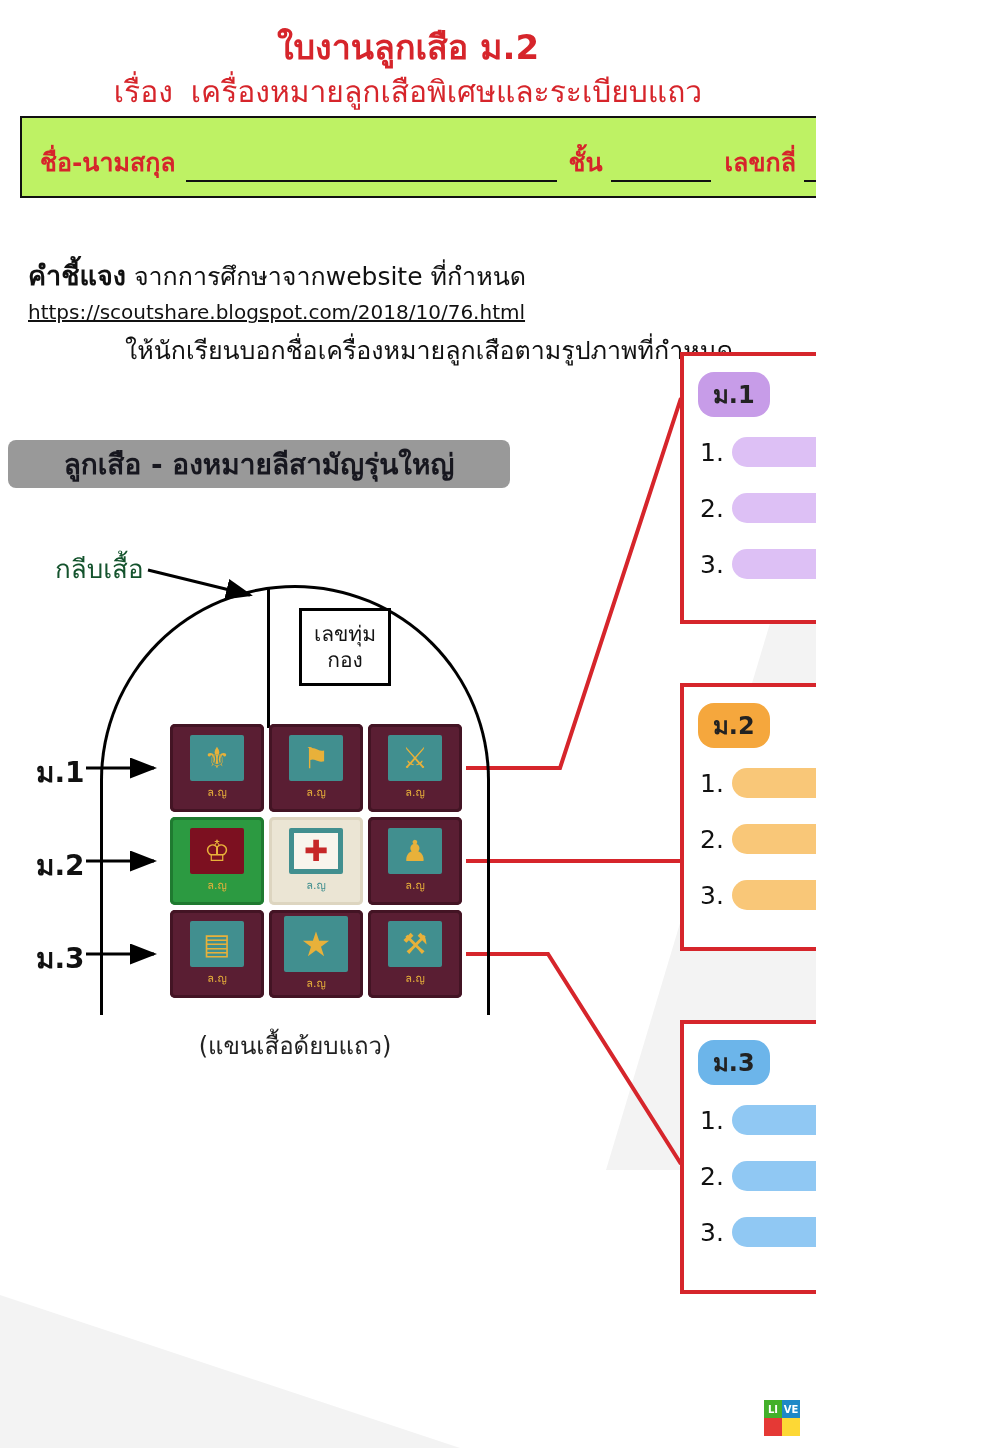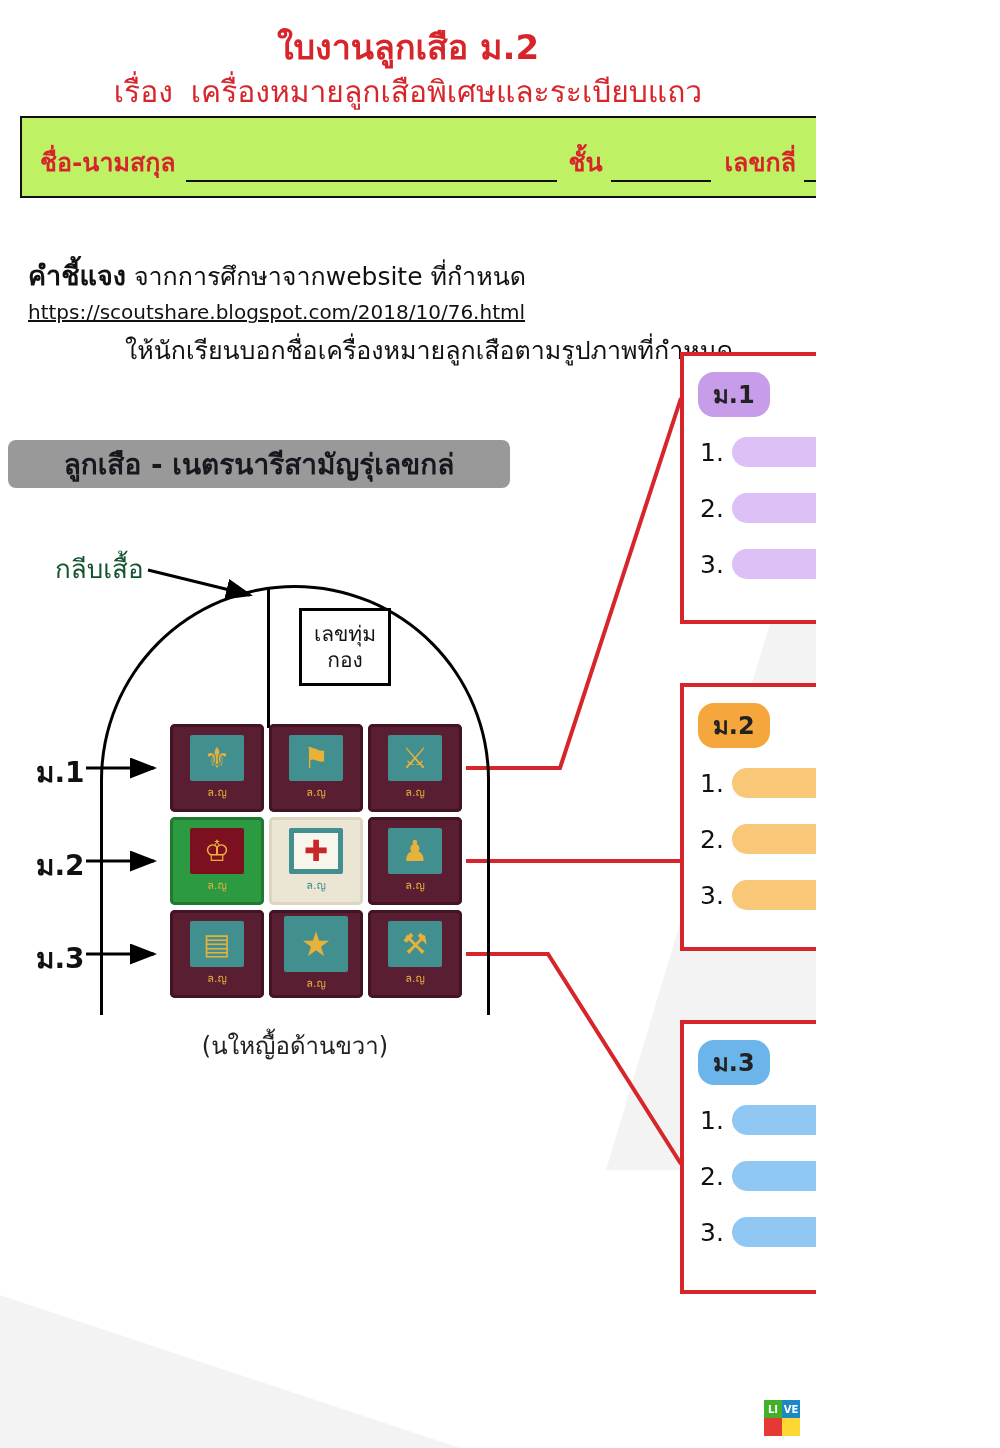--- a/index.html
+++ b/index.html
@@ -128,21 +128,21 @@
 
   <div class="instructions">
     <div>
       <span class="head">คำชี้แจง</span>
       <span>จากการศึกษาจากwebsite ที่กำหนด</span>
       <span class="url">https://scoutshare.blogspot.com/2018/10/76.html</span>
     </div>
     <div class="line2">ให้นักเรียนบอกชื่อเครื่องหมายลูกเสือตามรูปภาพที่กำหนด</div>
   </div>
 
-  <div class="banner">ลูกเสือ - เนตรนารีสามัญรุ่เลขกล่</div>
+  <div class="banner">ลูกเสือ - องหมายลีสามัญรุ่นใหญ่</div>
   <div class="arch"></div>
   <div class="seam"></div>
   <div class="collar-label">กลีบเสื้อ</div>
   <div class="groupbox">
     <span>เลขทุ่ม</span>
     <span>กอง</span>
   </div>
   <div class="rowlabel rl1">ม.1</div>
   <div class="rowlabel rl2">ม.2</div>
   <div class="rowlabel rl3">ม.3</div>
@@ -179,21 +179,21 @@
     <div class="badge star">
       <div class="core">★</div>
       <div class="tag">ล.ญ</div>
     </div>
     <div class="badge">
       <div class="core">⚒</div>
       <div class="tag">ล.ญ</div>
     </div>
   </div>
 
-  <div class="caption">(นใหญื้อด้านขวา)</div>
+  <div class="caption">(แขนเสื้อด้ยบแถว)</div>
 
   <div class="abox m1">
     <span class="pill">ม.1</span>
     <div class="rows">
       <div class="arow">
         <span class="n">1.</span>
         <span class="bar"></span>
       </div>
       <div class="arow">
         <span class="n">2.</span>

